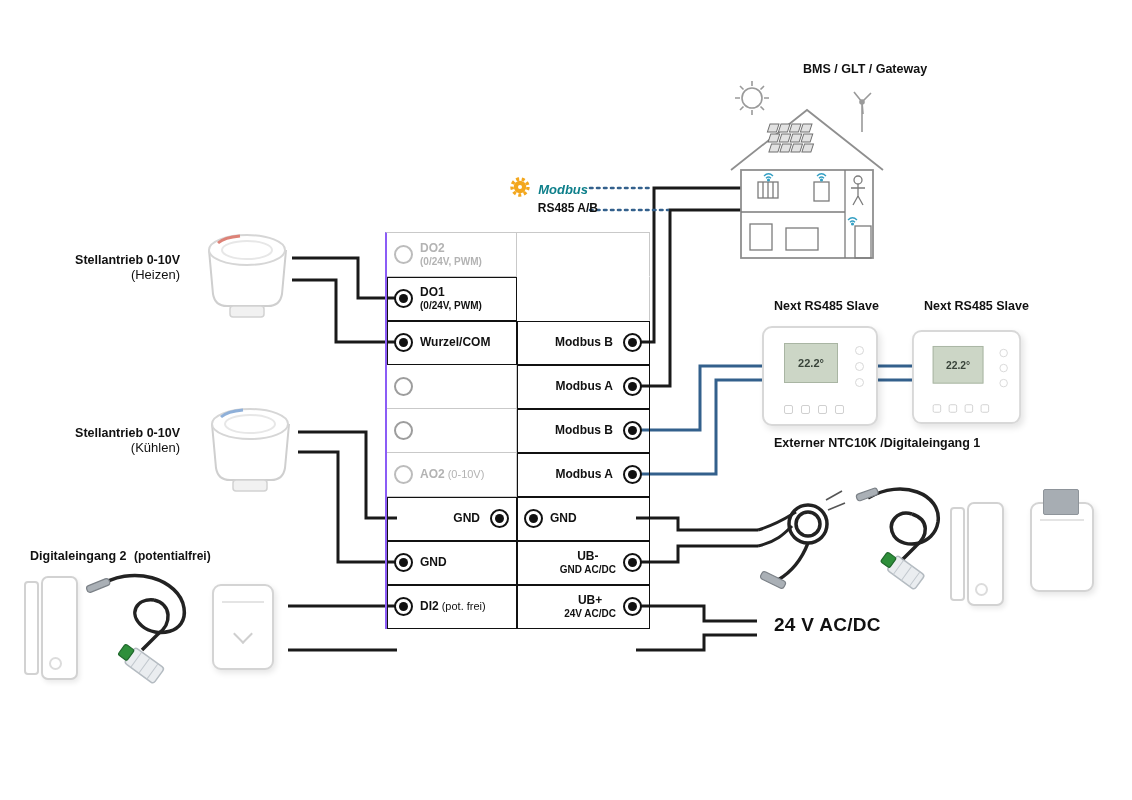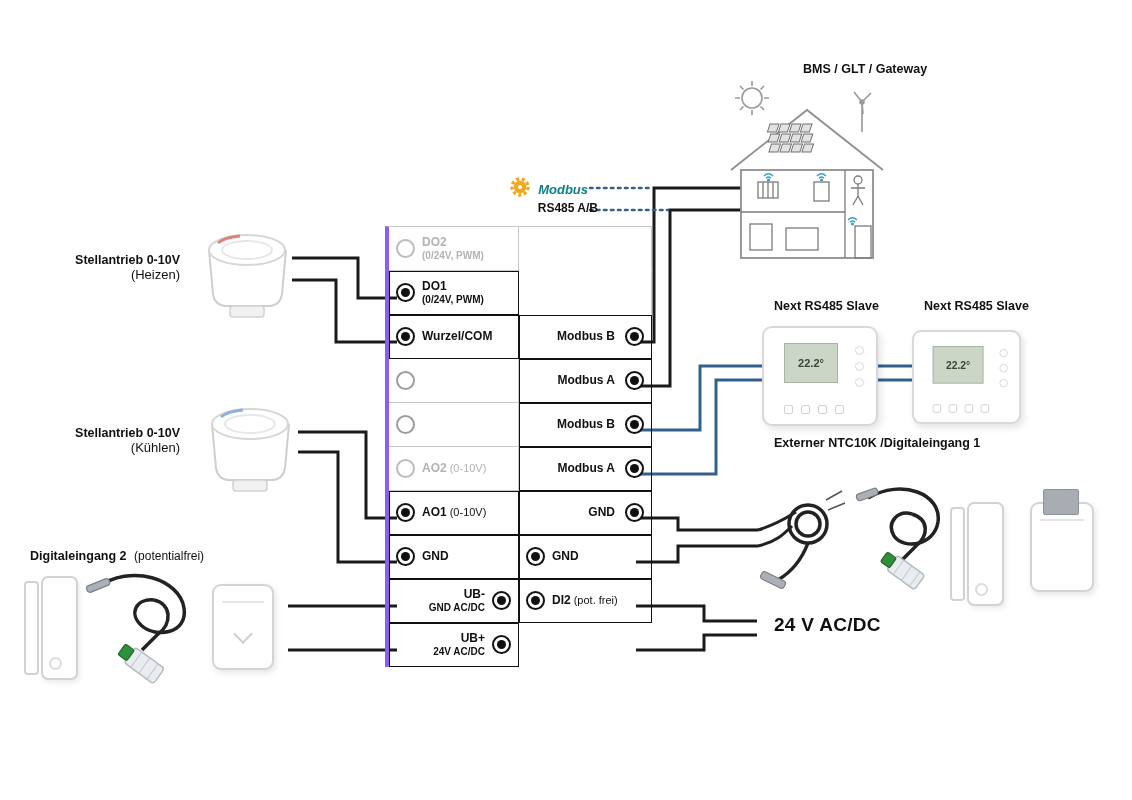--- a/index.html
+++ b/index.html
@@ -9,44 +9,44 @@
   
   svg.overlay{position:absolute;left:0;top:0;z-index:1;pointer-events:none;}
   .wk{fill:none;stroke:var(--wire-black,#1a1a1a);stroke-width:3;}
   .wb{fill:none;stroke:var(--wire-blue,#33608c);stroke-width:3;}
   .wd{fill:none;stroke:var(--wire-blue,#33608c);stroke-width:2.6;stroke-dasharray:2.5 4.5;stroke-linecap:round;}
   .hs{fill:none;stroke:#8f8f8f;stroke-width:1.8;}
   .hf{fill:#fff;stroke:#8f8f8f;stroke-width:1.8;}
   .hi{fill:none;stroke:#7c7c7c;stroke-width:1.3;}
   .wifi{fill:none;stroke:#35a0c4;stroke-width:1.3;}
   
-  .tblock{position:absolute;left:385px;top:226px;z-index:3;display:grid;
+  .tblock{position:absolute;left:385px;top:232px;z-index:3;display:grid;
           grid-template-columns:130px 133px;grid-auto-rows:44px;
-          border-top:1px solid #c9c9c9;border-left:4px solid #8b5cf6;background:transparent;}
+          border-top:1px solid #c9c9c9;border-left:2px solid #8b5cf6;background:transparent;}
   .tcell{display:flex;align-items:center;border-right:1px solid #c9c9c9;border-bottom:1px solid #c9c9c9;
          font-size:12px;line-height:1.1;background:transparent;}
   .tcell.blank{border-bottom-color:transparent;}
   .tcell[data-state="active"]{outline:1.5px solid #111;outline-offset:-1.5px;position:relative;z-index:2;}
   .tcell[data-state="disabled"]{color:#b3b3b3;}
   .tcell.left{padding-left:7px;}
   .tcell.left .tlabel{margin-left:7px;}
   .tcell.right{justify-content:flex-end;padding-right:7px;}
-  .tcell.right .tlabel{margin-right:7px;text-align:right;}
+  .tcell.right .tlabel{margin-right:7px;text-align:center;}
   .tlabel b{font-size:12px;}
   .sub-block .sub{display:block;font-weight:700;font-size:10px;margin-top:1px;}
   .sub-inline .sub{display:inline;font-weight:400;font-size:11px;margin-left:3px;}
   .term{width:15px;height:15px;border:2px solid #111;border-radius:50%;background:#fff;flex:0 0 auto;position:relative;}
   .tcell[data-state="active"] .term::after{content:"";position:absolute;inset:3px;background:#111;border-radius:50%;}
   .tcell[data-state="disabled"] .term{border-color:#bcbcbc;}
   .tcell[data-state="empty"] .term{border-color:#9d9d9d;}
   .tcell[data-state="blank"] .term{visibility:hidden;}
   
   .lbl{position:absolute;z-index:2;font-size:12.5px;font-weight:700;white-space:nowrap;padding-left:10px;}
   .lbl .sub{display:block;font-weight:400;font-size:13px;}
-  .lbl .sub-in{font-weight:400;font-size:12px;margin-left:4px;}
+  .lbl .sub-in{font-weight:700;font-size:12px;margin-left:4px;}
   .right-al{text-align:right;}
   .supply{font-size:19px;letter-spacing:.3px;}
   .modbus-row{display:flex;align-items:flex-end;gap:8px;justify-content:flex-end;width:86px;}
   .modbus-txt{font-weight:700;font-style:italic;font-size:13px;color:var(--modbus-teal,#0d7f8a);}
   .rs485{width:86px;text-align:right;font-size:12px;}
   
   .dev{position:absolute;z-index:2;}
   .thermo{position:absolute;z-index:2;width:112px;height:96px;background:#fff;border:2px solid #d8d8d8;
           border-radius:10px;box-shadow:3px 4px 7px rgba(0,0,0,.10);}
   .t-screen{position:absolute;left:20px;top:15px;width:52px;height:38px;background:#ccd6c6;
@@ -334,24 +334,20 @@
 
     <div class="tcell left sub-inline" data-state="disabled">
       <span class="term"></span>
       <div class="tlabel"><b>AO2</b><span class="sub">(0-10V)</span></div>
     </div>
     <div class="tcell right sub-inline" data-state="active">
       <div class="tlabel"><b>Modbus A</b><span class="sub"></span></div>
       <span class="term"></span>
     </div>
 
-    <div class="tcell left sub-inline" data-state="active">
-      <span class="term"></span>
-      <div class="tlabel"><b>AO1</b><span class="sub">(0-10V)</span></div>
-    </div>
     <div class="tcell right sub-inline" data-state="active">
       <div class="tlabel"><b>GND</b><span class="sub"></span></div>
       <span class="term"></span>
     </div>
 
     <div class="tcell left sub-inline" data-state="active">
       <span class="term"></span>
       <div class="tlabel"><b>GND</b><span class="sub"></span></div>
     </div>
 

